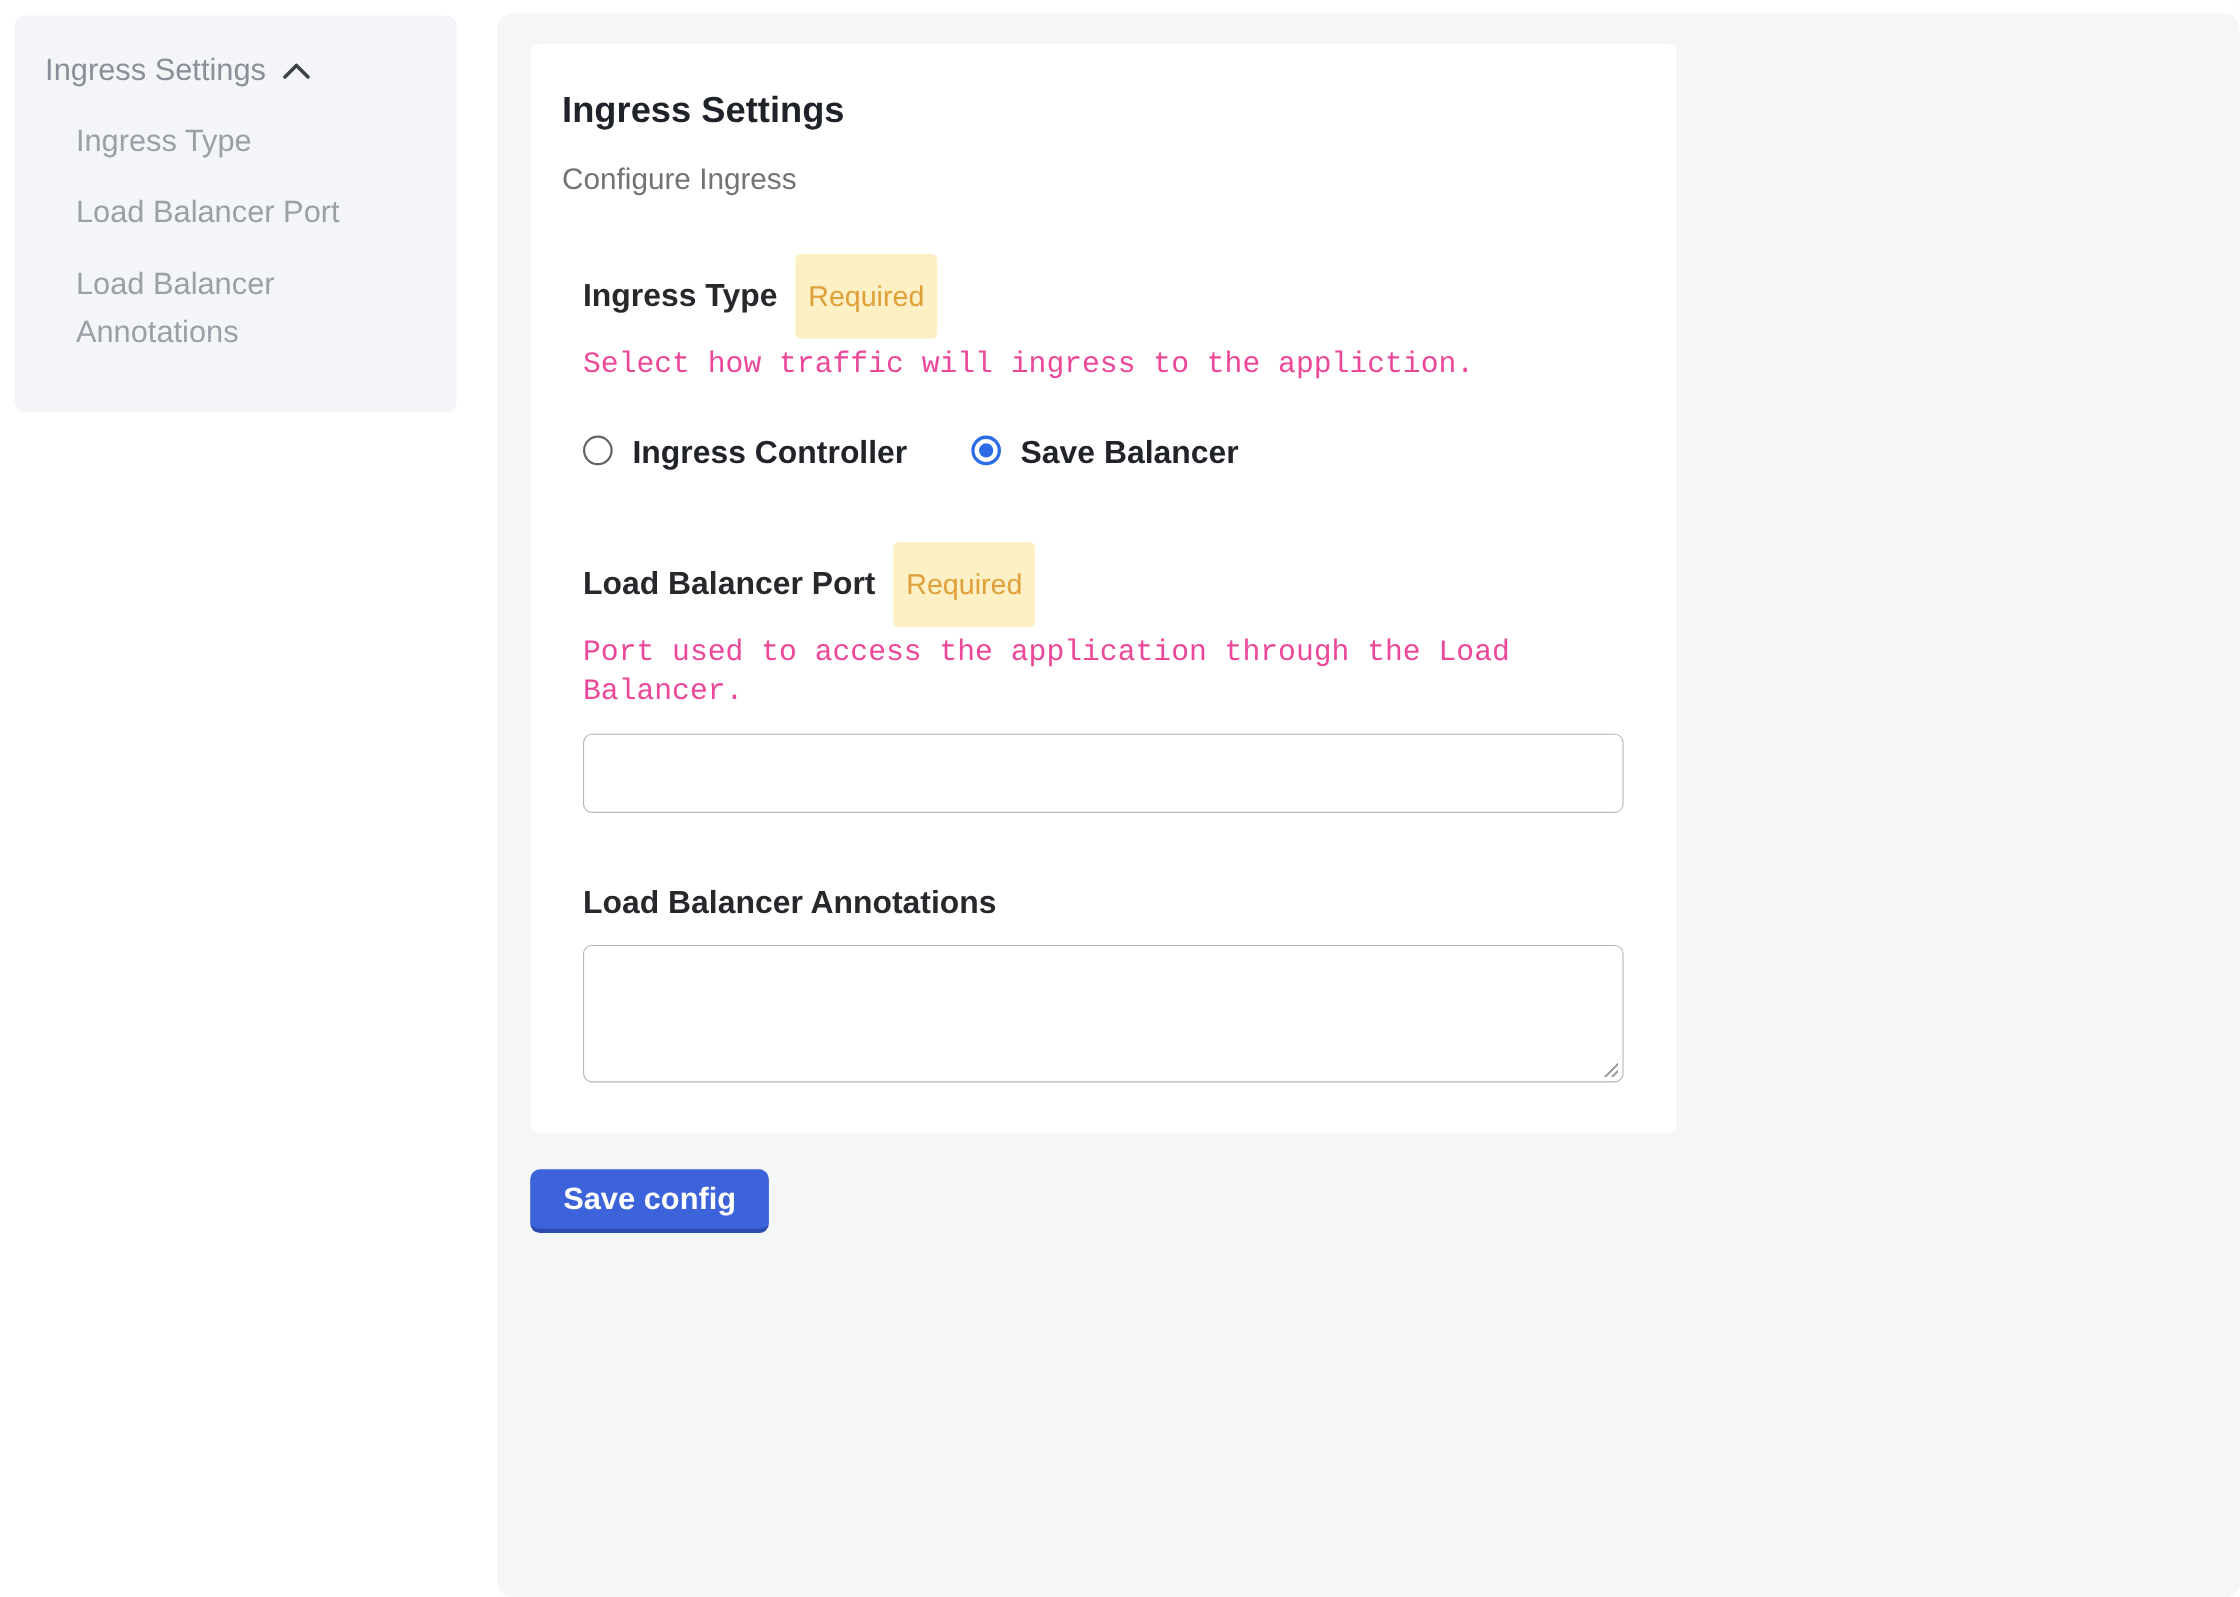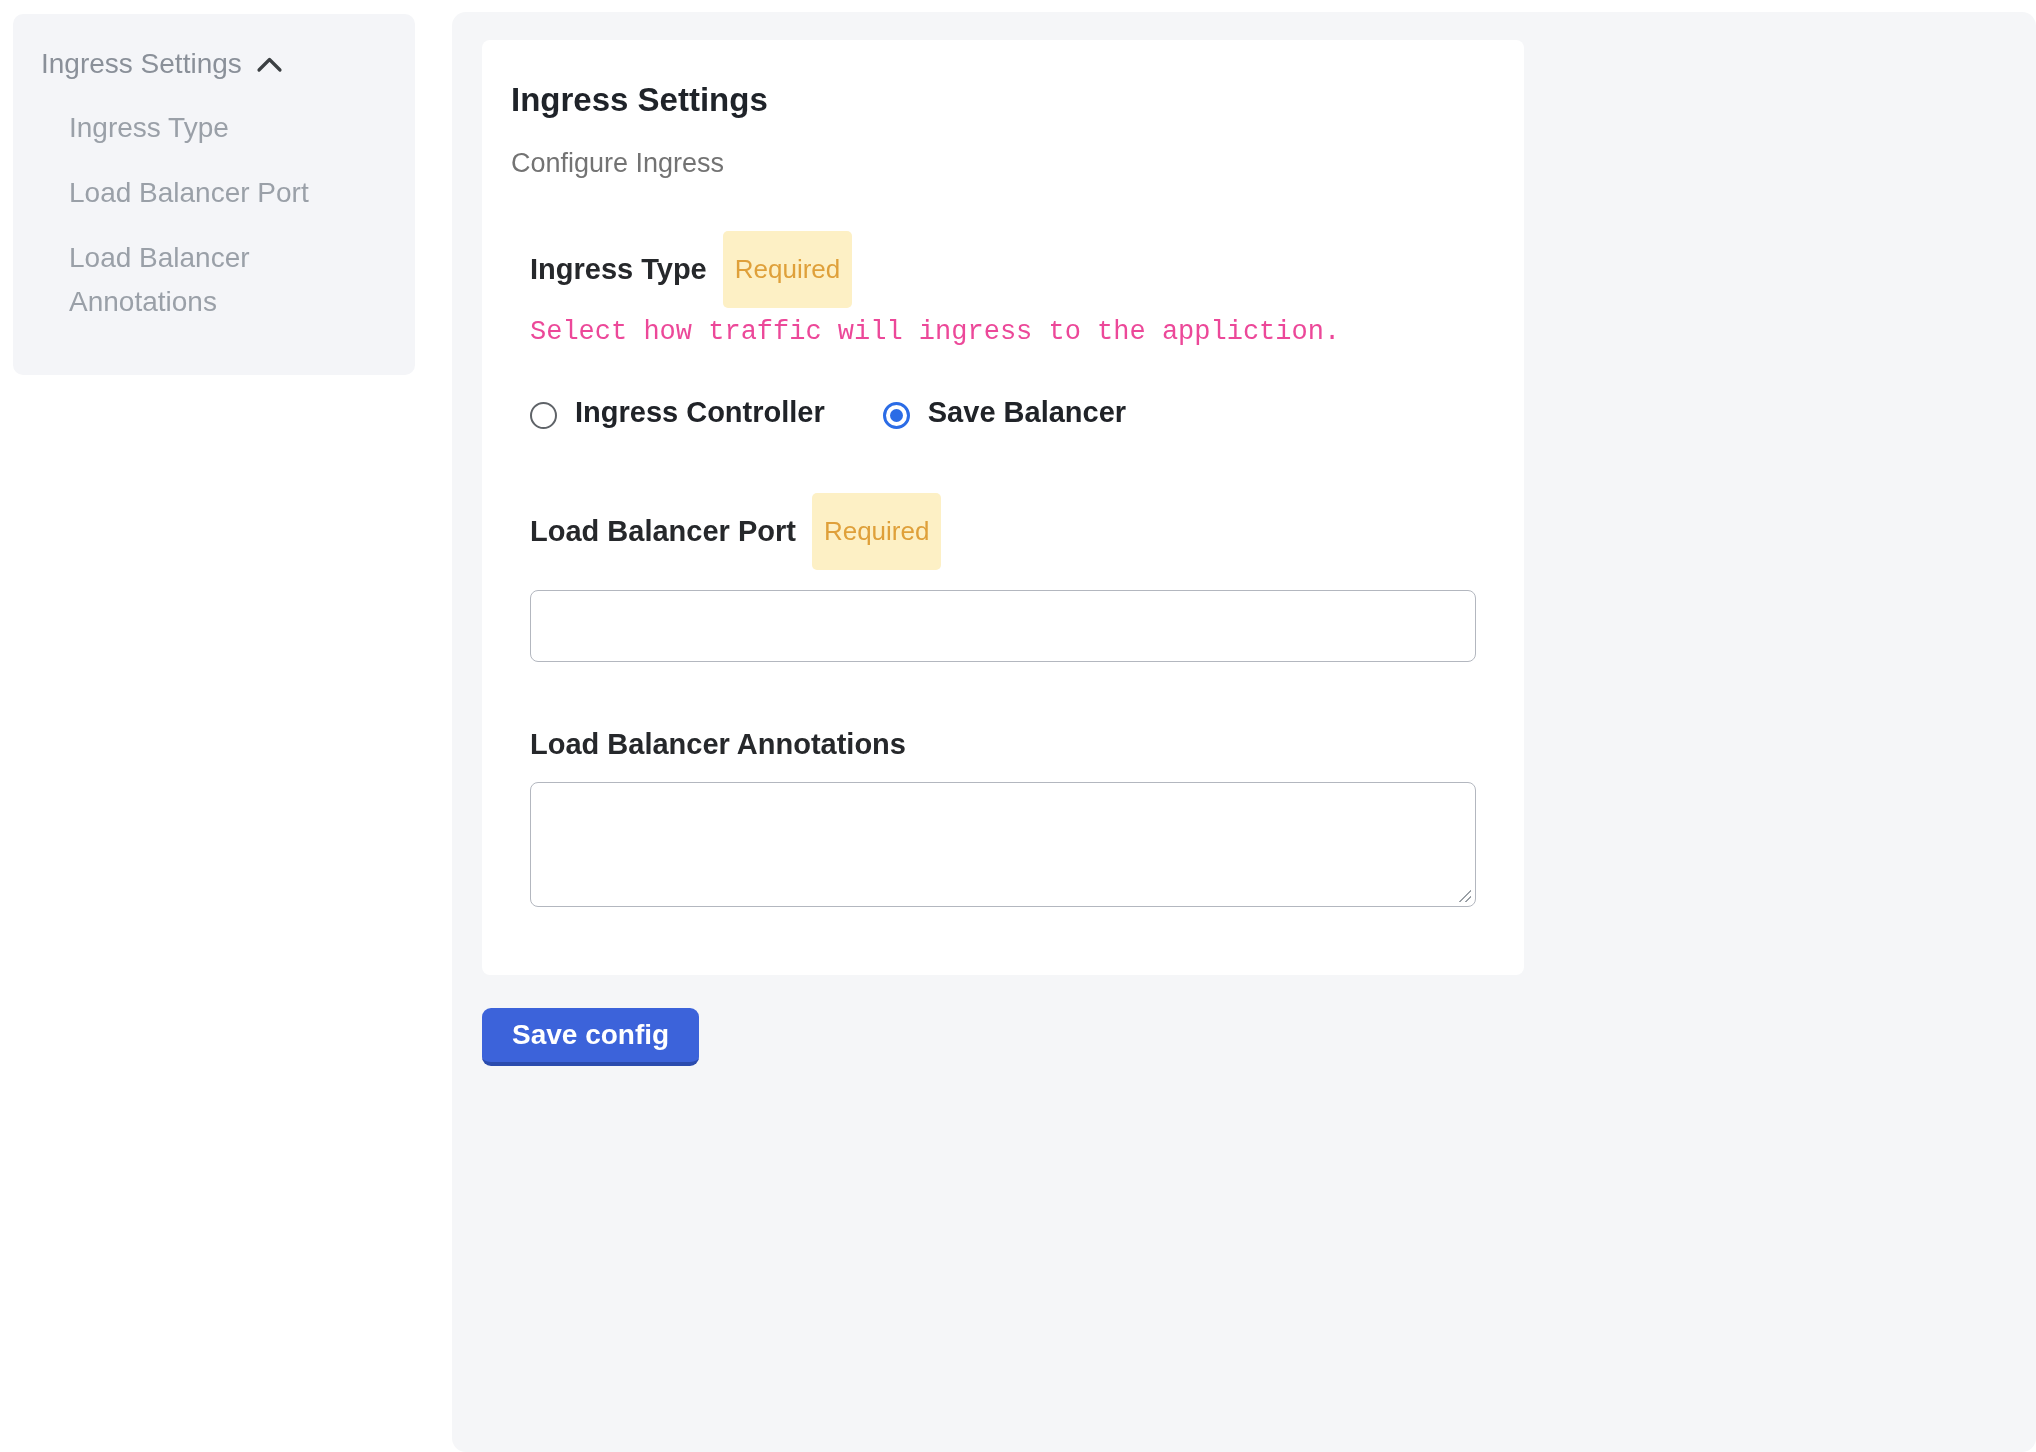--- a/index.html
+++ b/index.html
@@ -104,21 +104,21 @@
 
   
   .radio-row{
     margin-top:46px;
     display:flex;
     align-items:center;
     gap:58px;
   }
   .radio-option{
     display:flex;
-    align-items:flex-end;
+    align-items:flex-start;
     gap:18px;
     cursor:pointer;
   }
   .radio{
     width:27px;height:27px;
     border:2px solid #5f6368;
     border-radius:50%;
     background:#fff;
     display:inline-flex;
     align-items:center;
@@ -245,20 +245,21 @@
             <span class="radio-label">Save Balancer</span>
           </label>
         </div>
       </div>
 
       <div class="section tight">
         <div class="label-row">
           <span class="field-label">Load Balancer Port</span>
           <span class="badge">Required</span>
         </div>
+        <p class="desc">Port used to access the application through the Load Balancer.</p>
         <input type="text" class="text-input" value="" style="">
       </div>
 
       <div class="section tight">
         <div class="label-row">
           <span class="field-label">Load Balancer Annotations</span>
         </div>
         <div class="textarea-wrap">
           <textarea class="annotations-textarea" style=""></textarea>
           <span class="grip"></span>

